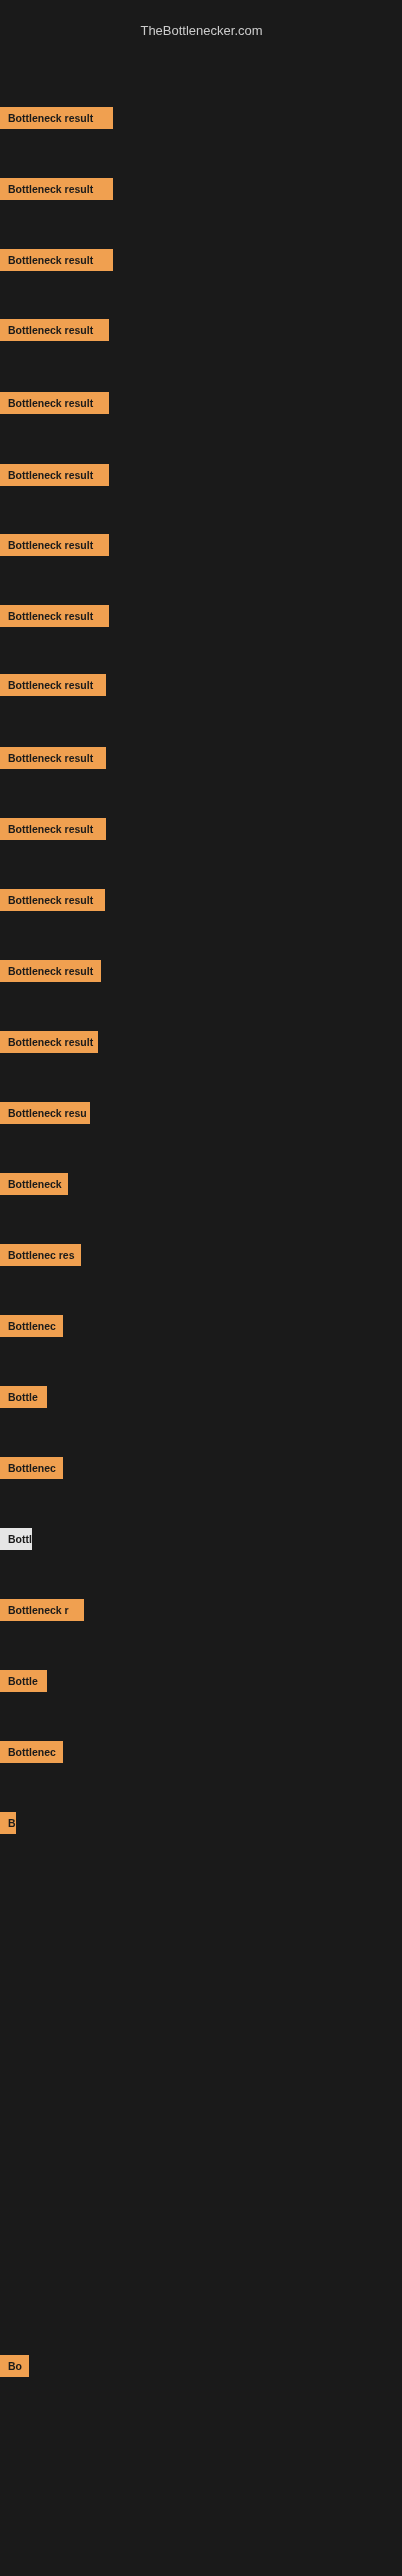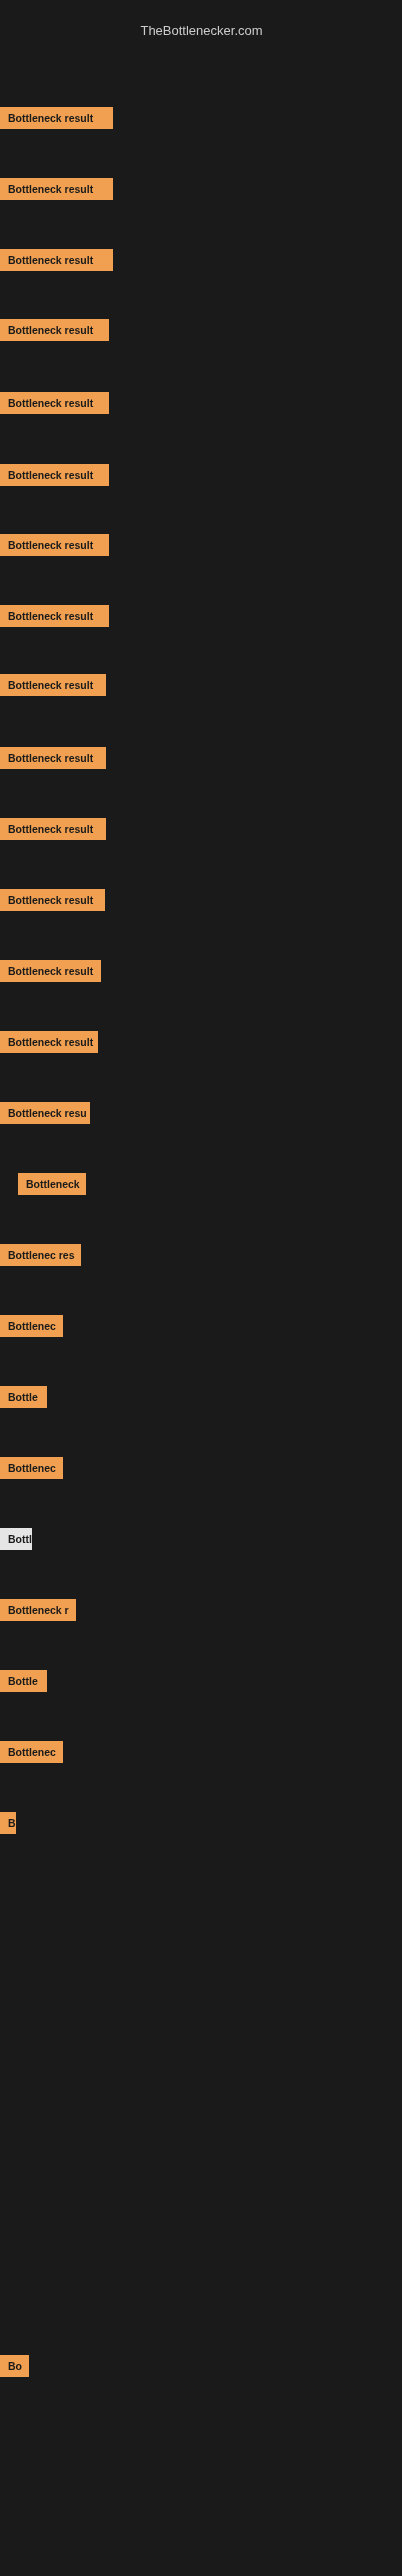--- a/index.html
+++ b/index.html
@@ -54,25 +54,25 @@
     <div class="badge-container" style="top: 403px; position: absolute; left: 0px;"><div class="bottleneck-badge" style="width: 109px; background-color: rgb(240, 160, 80);">Bottleneck result</div></div>
     <div class="badge-container" style="top: 473px; position: absolute; left: 0px;"><div class="bottleneck-badge" style="width: 109px; background-color: rgb(240, 160, 80);">Bottleneck result</div></div>
     <div class="badge-container" style="top: 544px; position: absolute; left: 0px;"><div class="bottleneck-badge" style="width: 109px; background-color: rgb(240, 160, 80);">Bottleneck result</div></div>
     <div class="badge-container" style="top: 613px; position: absolute; left: 0px;"><div class="bottleneck-badge" style="width: 106px; background-color: rgb(240, 160, 80);">Bottleneck result</div></div>
     <div class="badge-container" style="top: 686px; position: absolute; left: 0px;"><div class="bottleneck-badge" style="width: 106px; background-color: rgb(240, 160, 80);">Bottleneck result</div></div>
     <div class="badge-container" style="top: 757px; position: absolute; left: 0px;"><div class="bottleneck-badge" style="width: 106px; background-color: rgb(240, 160, 80);">Bottleneck result</div></div>
     <div class="badge-container" style="top: 828px; position: absolute; left: 0px;"><div class="bottleneck-badge" style="width: 105px; background-color: rgb(240, 160, 80);">Bottleneck result</div></div>
     <div class="badge-container" style="top: 899px; position: absolute; left: 0px;"><div class="bottleneck-badge" style="width: 101px; background-color: rgb(240, 160, 80);">Bottleneck result</div></div>
     <div class="badge-container" style="top: 970px; position: absolute; left: 0px;"><div class="bottleneck-badge" style="width: 98px; background-color: rgb(240, 160, 80);">Bottleneck result</div></div>
     <div class="badge-container" style="top: 1041px; position: absolute; left: 0px;"><div class="bottleneck-badge" style="width: 90px; background-color: rgb(240, 160, 80);">Bottleneck resu</div></div>
-    <div class="badge-container" style="top: 1112px; position: absolute; left: 18px;"><div class="bottleneck-badge" style="width: 68px; background-color: rgb(240, 160, 80);">Bottleneck</div></div>
+    <div class="badge-container" style="top: 1112px; position: absolute; left: 0px;"><div class="bottleneck-badge" style="width: 68px; background-color: rgb(240, 160, 80);">Bottleneck</div></div>
     <div class="badge-container" style="top: 1183px; position: absolute; left: 0px;"><div class="bottleneck-badge" style="width: 81px; background-color: rgb(240, 160, 80);">Bottlenec res</div></div>
     <div class="badge-container" style="top: 1254px; position: absolute; left: 0px;"><div class="bottleneck-badge" style="width: 63px; background-color: rgb(240, 160, 80);">Bottlenec</div></div>
     <div class="badge-container" style="top: 1325px; position: absolute; left: 0px;"><div class="bottleneck-badge" style="width: 47px; background-color: rgb(240, 160, 80);">Bottle</div></div>
     <div class="badge-container" style="top: 1396px; position: absolute; left: 0px;"><div class="bottleneck-badge" style="width: 63px; background-color: rgb(240, 160, 80);">Bottlenec</div></div>
     <div class="badge-container" style="top: 1467px; position: absolute; left: 0px;"><div class="bottleneck-badge" style="width: 32px; background-color: #e5e5e5;">Bottlene</div></div>
-    <div class="badge-container" style="top: 1538px; position: absolute; left: 0px;"><div class="bottleneck-badge" style="width: 76px; background-color: rgb(240, 160, 80);">Bottleneck r</div></div>
+    <div class="badge-container" style="top: 1538px; position: absolute; left: 0px;"><div class="bottleneck-badge" style="width: 84px; background-color: rgb(240, 160, 80);">Bottleneck r</div></div>
     <div class="badge-container" style="top: 1609px; position: absolute; left: 0px;"><div class="bottleneck-badge" style="width: 47px; background-color: rgb(240, 160, 80);">Bottle</div></div>
     <div class="badge-container" style="top: 1680px; position: absolute; left: 0px;"><div class="bottleneck-badge" style="width: 63px; background-color: rgb(240, 160, 80);">Bottlenec</div></div>
     <div class="badge-container" style="top: 1751px; position: absolute; left: 0px;"><div class="bottleneck-badge" style="width: 14.5px; background-color: rgb(240, 160, 80);">B</div></div>
     <div class="badge-container" style="top: 2294px; position: absolute; left: 0px;"><div class="bottleneck-badge" style="width: 29px; background-color: rgb(240, 160, 80);">Bo</div></div>
   </div>
 
 
 </body></html>

